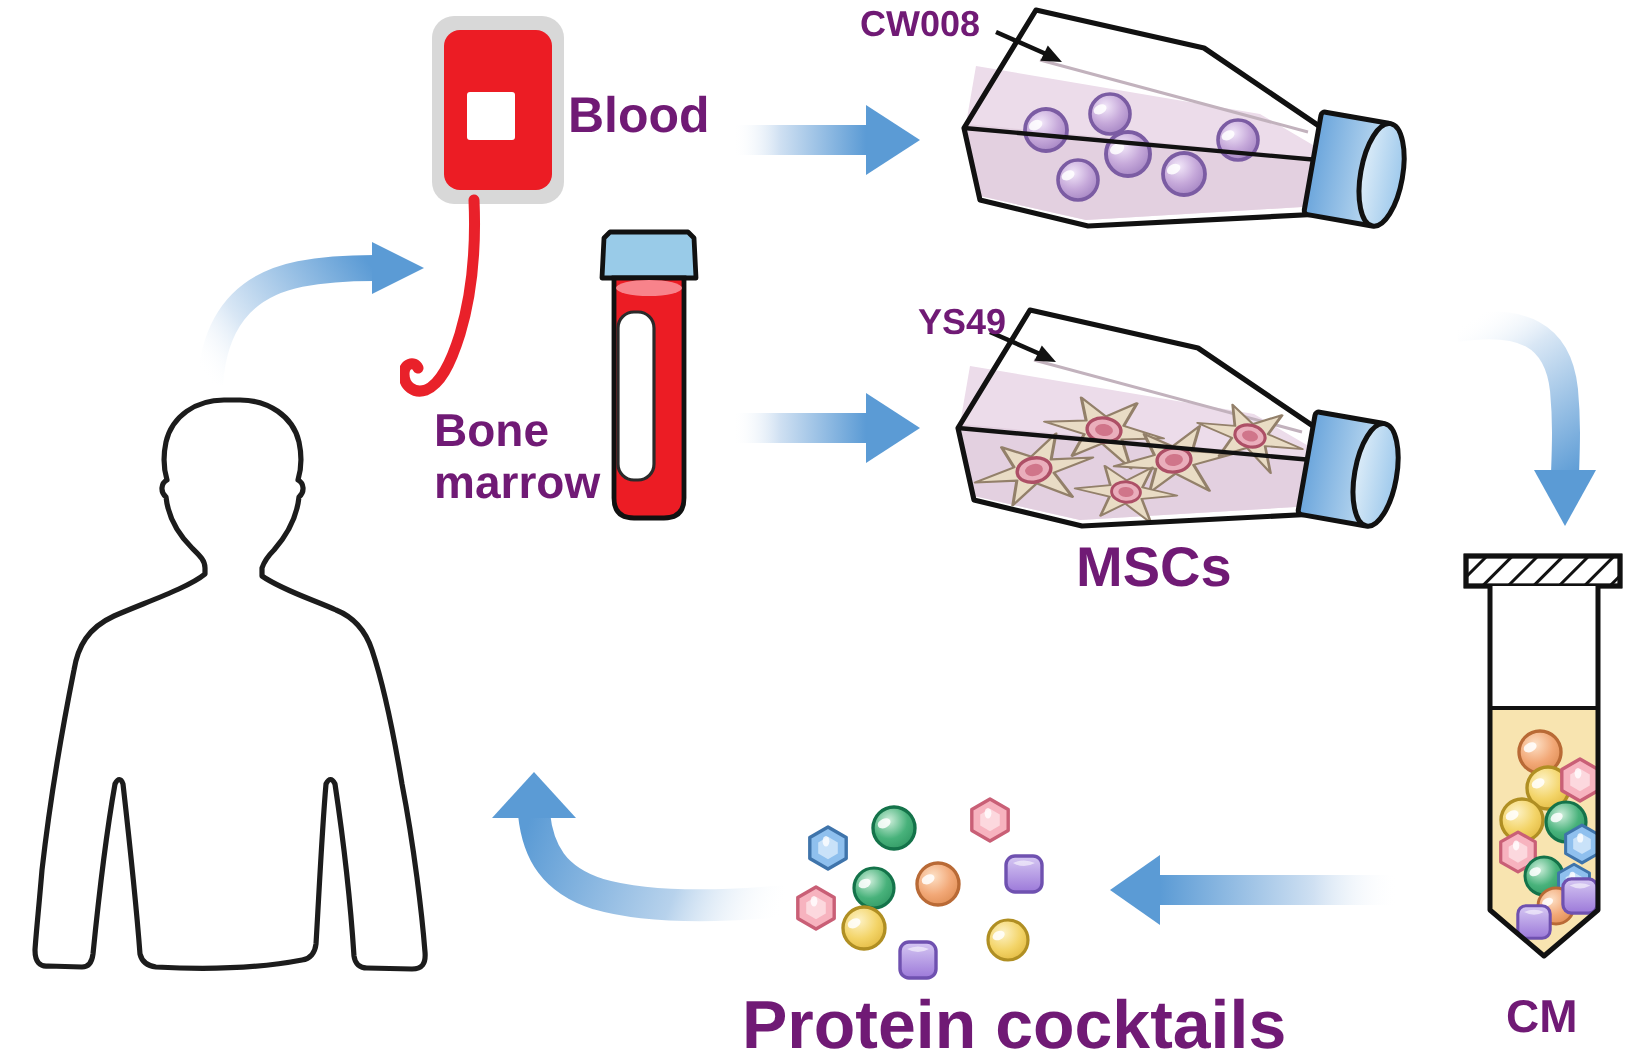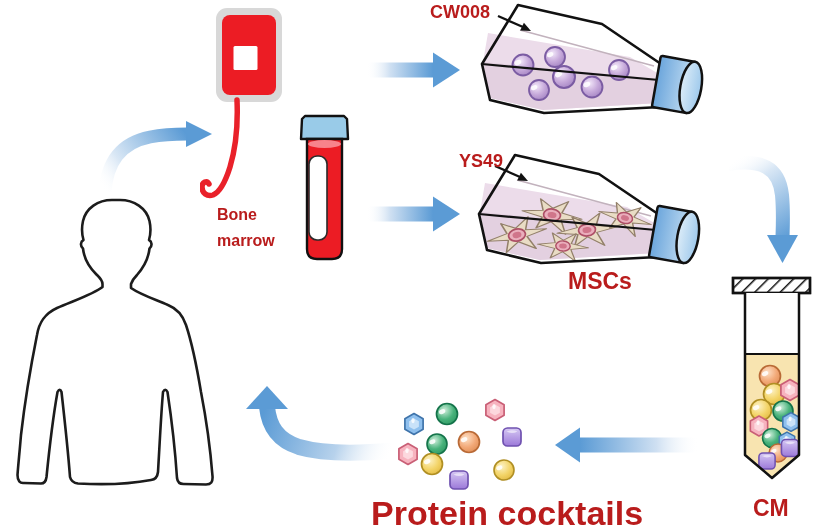--- a/index.html
+++ b/index.html
@@ -1,25 +1,25 @@
 <!DOCTYPE html>
 <html style="--arrow-blue: #5b9bd5; --blood-red: #ec1c24; --bag-gray: #d8d8d8; --tube-cap-blue: #99cbe8; --flask-cap-blue: #6ca6dc; --flask-media-pink: #ecdcea; --pbmc-cell-purple: #c6a9da; --msc-cell-beige: #e9dcc5; --msc-nucleus-pink: #eaaebc; --cm-liquid-tan: #f8e4b0; --protein-green: #48b27b; --protein-orange: #f2a877; --protein-yellow: #f3d468; --protein-pink: #f7b3bf; --protein-blue: #8fc0ee; --protein-purple: #a584e0; --outline-black: #111111;"><head>
 <meta charset="utf-8">
 <style>
   html,body{margin:0;padding:0;background:#fff;}
   .canvas{position:relative;width:824px;height:528px;background:#fff;overflow:hidden;
           font-family:"Liberation Sans",sans-serif;}
   .abs{position:absolute;}
-  .lbl{position:absolute;font-weight:bold;color:#b91c1c;white-space:nowrap;line-height:1.08;}
+  .lbl{position:absolute;font-weight:bold;color:#701a75;white-space:nowrap;line-height:1.08;}
   .lbl-blood{left:284px;top:45px;font-size:25px;}
-  .lbl-bm{left:217px;top:202px;font-size:16px;line-height:26px;}
+  .lbl-bm{left:217px;top:202px;font-size:23px;line-height:26px;}
   .lbl-cw008{left:430px;top:3px;font-size:18px;}
   .lbl-ys49{left:459px;top:152px;font-size:18px;}
   .lbl-pbmcs{left:545px;top:116px;font-size:23px;}
-  .lbl-mscs{left:568px;top:269px;font-size:23px;}
+  .lbl-mscs{left:538px;top:269px;font-size:28px;}
   .lbl-protein{left:371px;top:495px;font-size:34px;}
   .lbl-cm{left:753px;top:496px;font-size:23px;}
   svg{display:block;}
 </style>
 </head>
 <body>
 
 <div class="canvas">
 
   <svg width="0" height="0" style="position:absolute" aria-hidden="true">
@@ -259,20 +259,21 @@
         <linearGradient id="gC3" gradientUnits="userSpaceOnUse" x1="32" y1="26" x2="158" y2="73">
       <stop offset="0%" stop-color="#5b9bd5"></stop>
           <stop offset="60%" stop-color="#b7d2ec"></stop>
           <stop offset="100%" stop-color="#ffffff" stop-opacity="0"></stop>
     </linearGradient>
       </defs>
     <path d="M32,29 C34,48 42,62 64,69 C90,76.5 125,75.5 158,72.5" fill="none" stroke="url(#gC3)" stroke-width="16"></path>
     <polygon points="11,31 53,31 32,8" fill="#5b9bd5"></polygon>
   </svg>
 
+  <div class="lbl lbl-blood">Blood</div>
   <div class="lbl lbl-bm">
     <span style="display:block">Bone</span>
     <span style="display:block">marrow</span>
   </div>
   <div class="lbl lbl-cw008">CW008</div>
   <div class="lbl lbl-ys49">YS49</div>
   <div class="lbl lbl-mscs">MSCs</div>
   <div class="lbl lbl-protein">Protein cocktails</div>
   <div class="lbl lbl-cm">CM</div>
 

